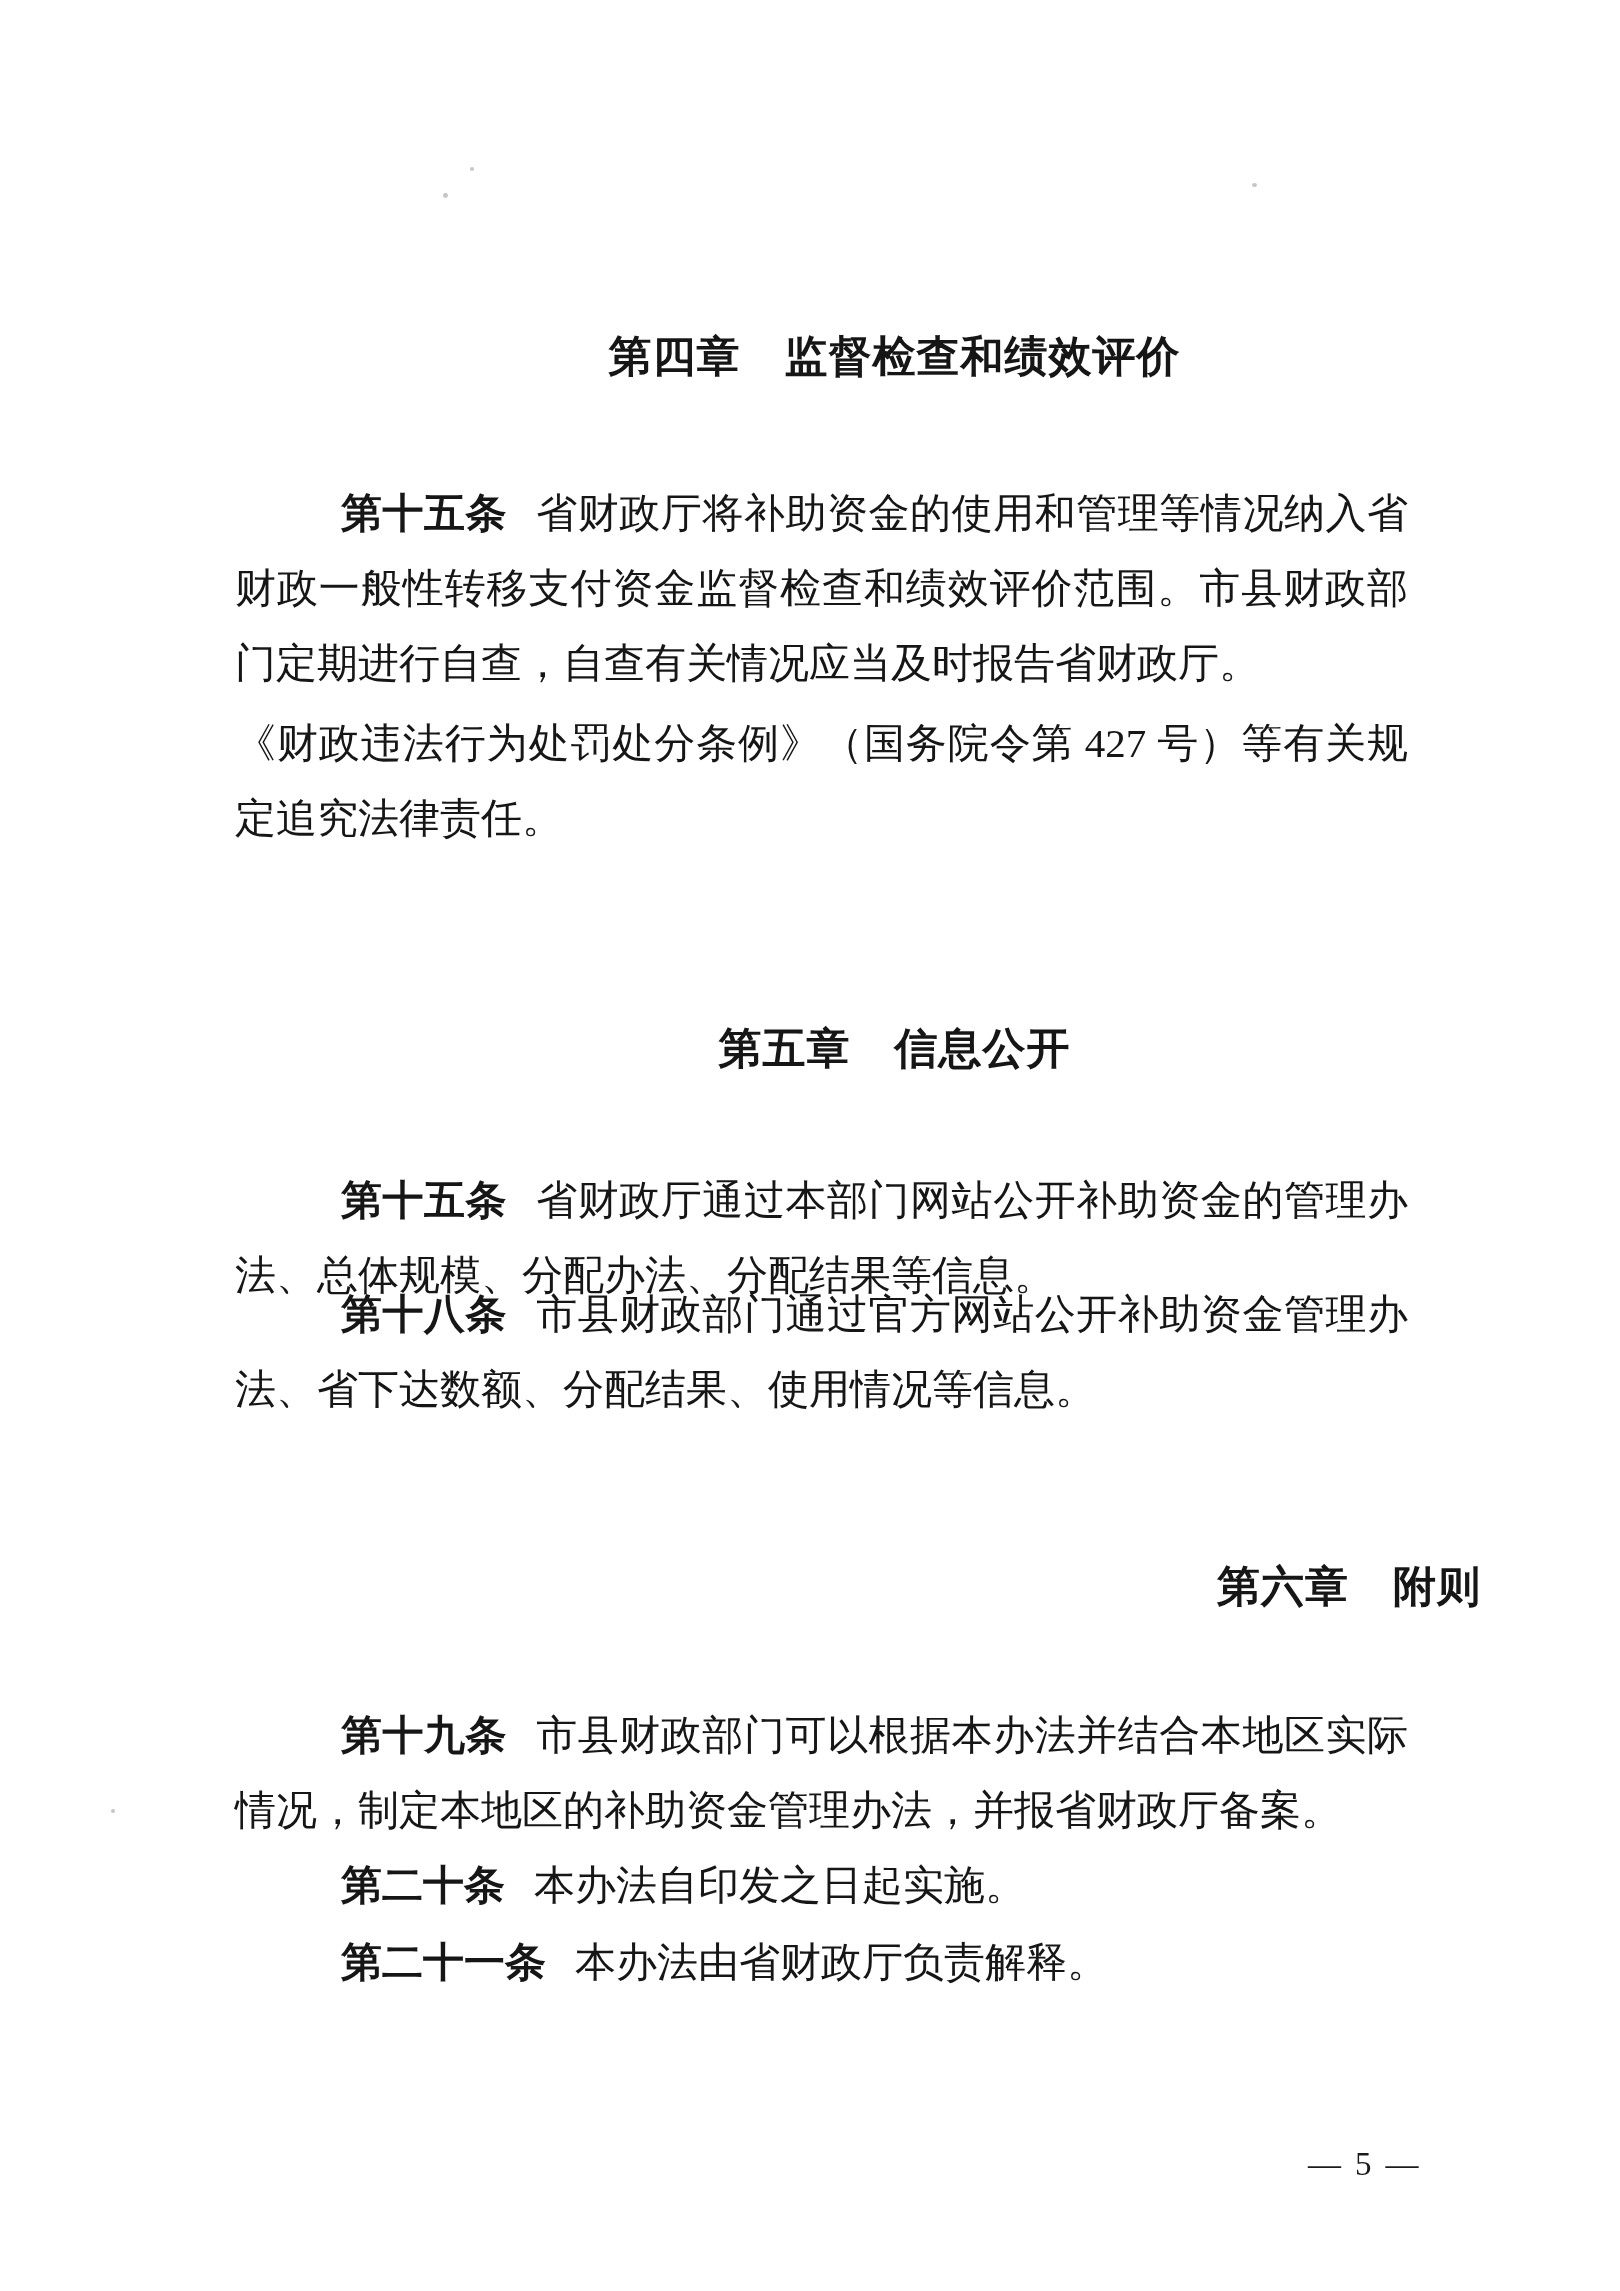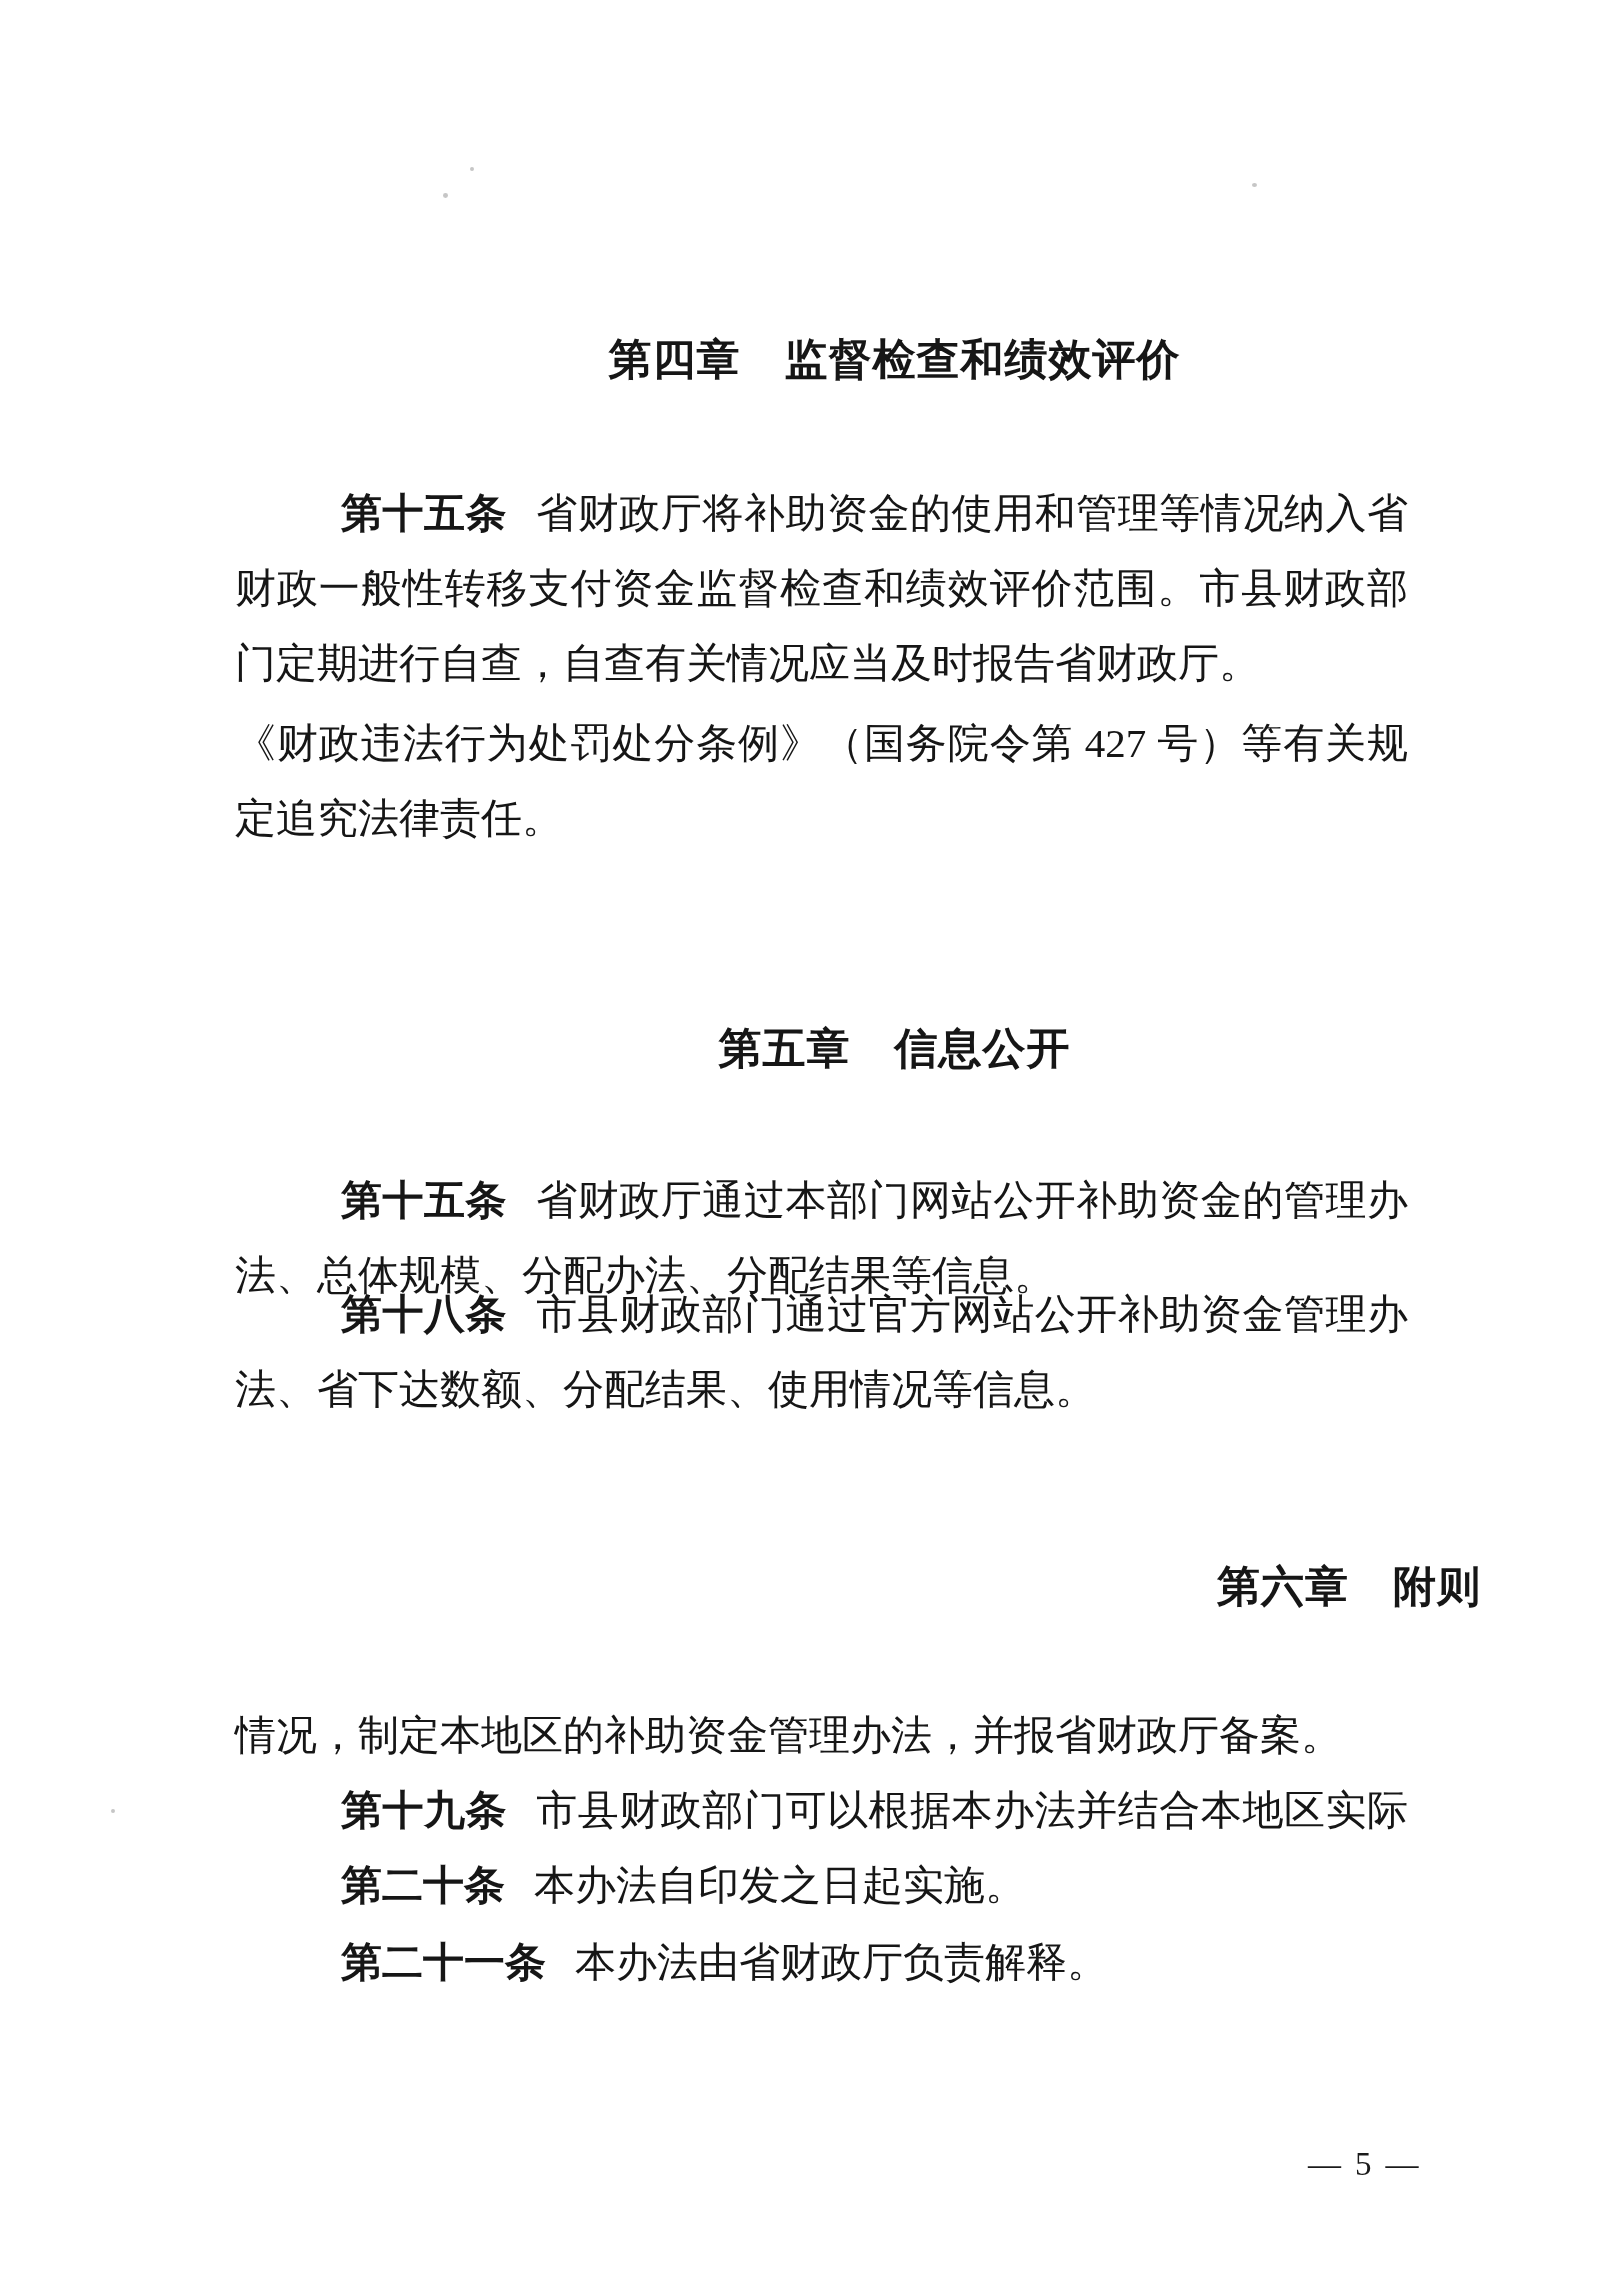--- a/index.html
+++ b/index.html
@@ -46,43 +46,43 @@
     color:#1a1a1a;
     white-space:nowrap;
   }
   .speck{position:absolute;background:#8d8d8d;border-radius:50%;opacity:.5;}
 </style>
 </head>
 <body>
 
 <div class="page">
   <div id="doc-content">
-      <div class="block heading" style="top: 334px;">第四章　监督检查和绩效评价</div>
+      <div class="block heading" style="top: 334px; font-family: Liberation Mono, monospace;">第四章　监督检查和绩效评价</div>
       <div class="block article" style="top: 476px;">
         <div class="line first"><span class="num">第十五条</span><span>省财政厅将补助资金的使用和管理等情况纳入省</span></div>
         <div class="line">财政一般性转移支付资金监督检查和绩效评价范围。市县财政部</div>
         <div class="line last">门定期进行自查，自查有关情况应当及时报告省财政厅。</div>
       </div>
       <div class="block article" style="top: 706px;">
         <div class="line">《财政违法行为处罚处分条例》（国务院令第 427 号）等有关规</div>
         <div class="line last">定追究法律责任。</div>
       </div>
       <div class="block heading" style="top: 1023px;">第五章　信息公开</div>
       <div class="block article" style="top: 1163px;">
         <div class="line first"><span class="num">第十五条</span><span>省财政厅通过本部门网站公开补助资金的管理办</span></div>
         <div class="line last">法、总体规模、分配办法、分配结果等信息。</div>
       </div>
       <div class="block article" style="top: 1277px;">
         <div class="line first"><span class="num">第十八条</span><span>市县财政部门通过官方网站公开补助资金管理办</span></div>
         <div class="line last">法、省下达数额、分配结果、使用情况等信息。</div>
       </div>
       <div class="block heading" style="top: 1561px; text-align: right;">第六章　附则</div>
       <div class="block article" style="top: 1698px;">
+        <div class="line first"><span class="num">第十九条</span><span>市县财政部门可以根据本办法并结合本地区实际</span></div>
         <div class="line last">情况，制定本地区的补助资金管理办法，并报省财政厅备案。</div>
-        <div class="line first"><span class="num">第十九条</span><span>市县财政部门可以根据本办法并结合本地区实际</span></div>
       </div>
       <div class="block article" style="top: 1848px;">
         <div class="line first last"><span class="num">第二十条</span><span>本办法自印发之日起实施。</span></div>
       </div>
       <div class="block article" style="top: 1925px;">
         <div class="line first last"><span class="num">第二十一条</span><span>本办法由省财政厅负责解释。</span></div>
       </div>
     </div>
 
   <div class="pagenum">— 5 —</div>

